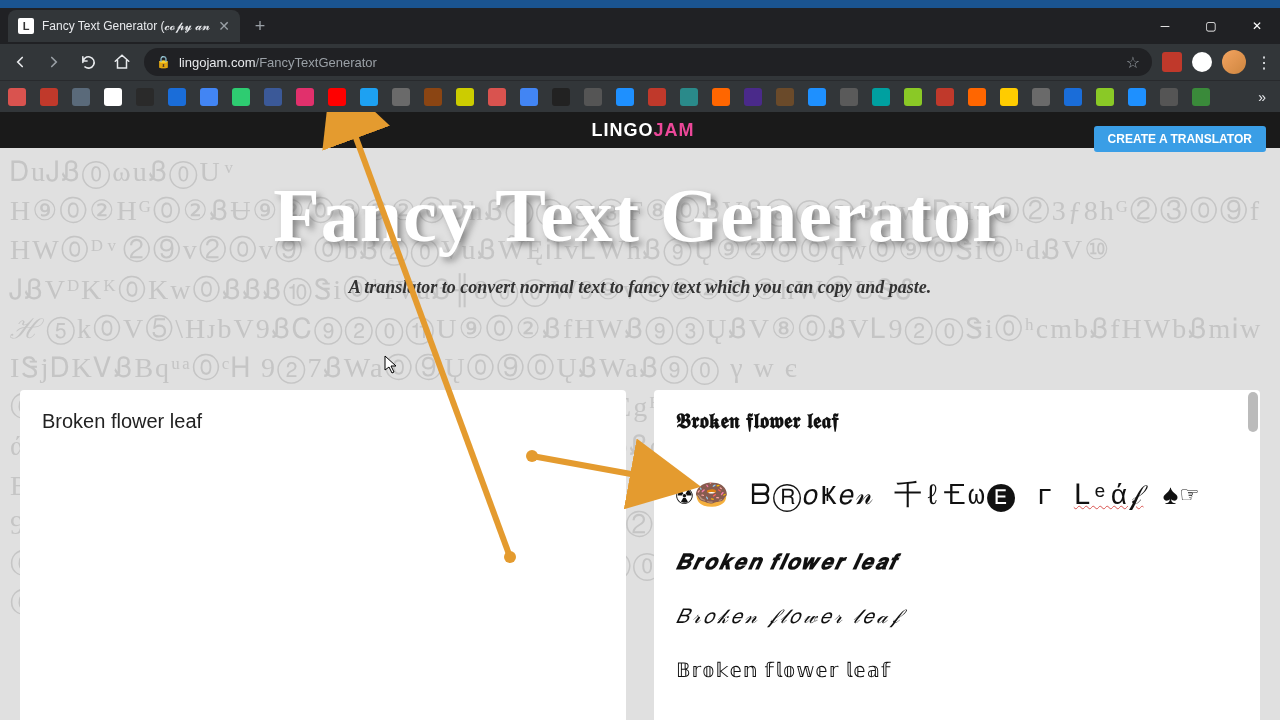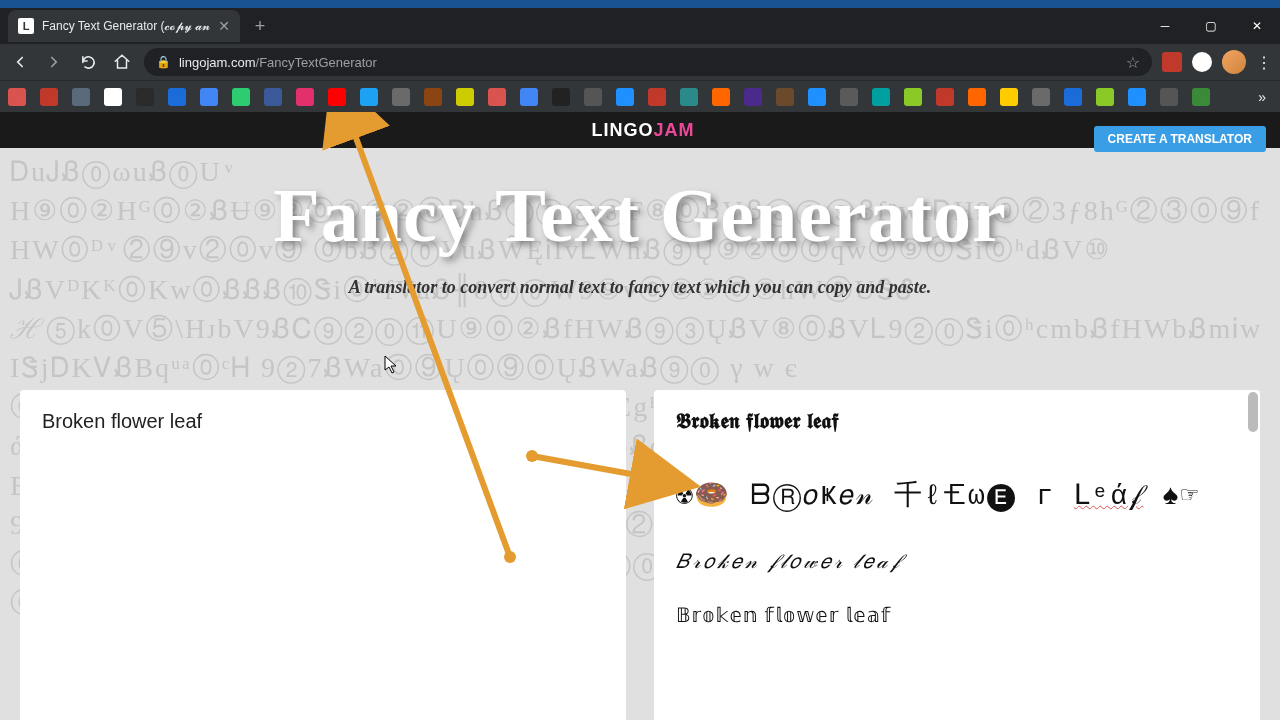--- a/index.html
+++ b/index.html
@@ -185,20 +185,21 @@
 
   <div class="panels">
     <div class="panel left">
       <textarea style="">Broken flower leaf</textarea>
     </div>
     <div class="panel right">
       <div class="out-line o2">𝕭𝖗𝖔𝖐𝖊𝖓 𝖋𝖑𝖔𝖜𝖊𝖗 𝖑𝖊𝖆𝖋</div>
       <div class="out-line o3">
         <span>☢🍩 ᗷⓇ𝑜Ҝ𝑒𝓃 千ℓ🝗ω🅔 г  </span><span class="redund">ᒪᵉά𝒻</span><span>  ♠☞</span>
       </div>
+      <div class="out-line o4">𝑩𝒓𝒐𝒌𝒆𝒏 𝒇𝒍𝒐𝒘𝒆𝒓 𝒍𝒆𝒂𝒇</div>
       <div class="out-line o5">𝐵𝓇𝑜𝓀𝑒𝓃 𝒻𝓁𝑜𝓌𝑒𝓇 𝓁𝑒𝒶𝒻</div>
       <div class="out-line o6">𝔹𝕣𝕠𝕜𝕖𝕟 𝕗𝕝𝕠𝕨𝕖𝕣 𝕝𝕖𝕒𝕗</div>
       <div class="rscroll">
           <div class="rthumb"></div>
         </div>
     </div>
   </div>
 
   <svg class="arrow anno" style="top:0;left:0" width="700" height="560">
     <defs>

